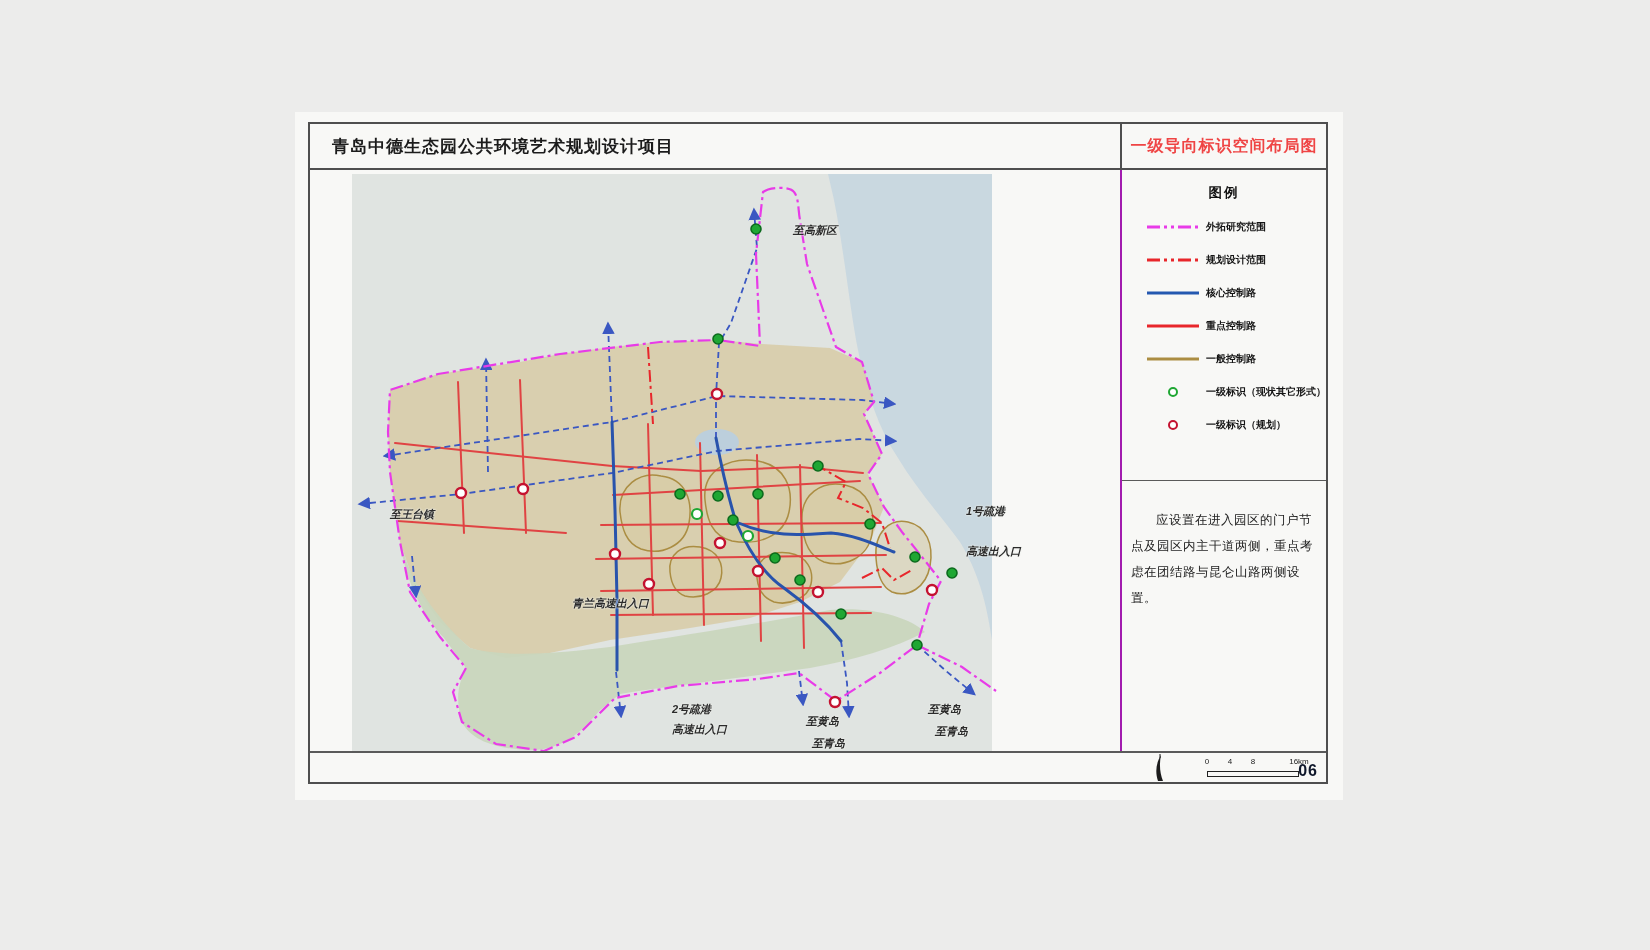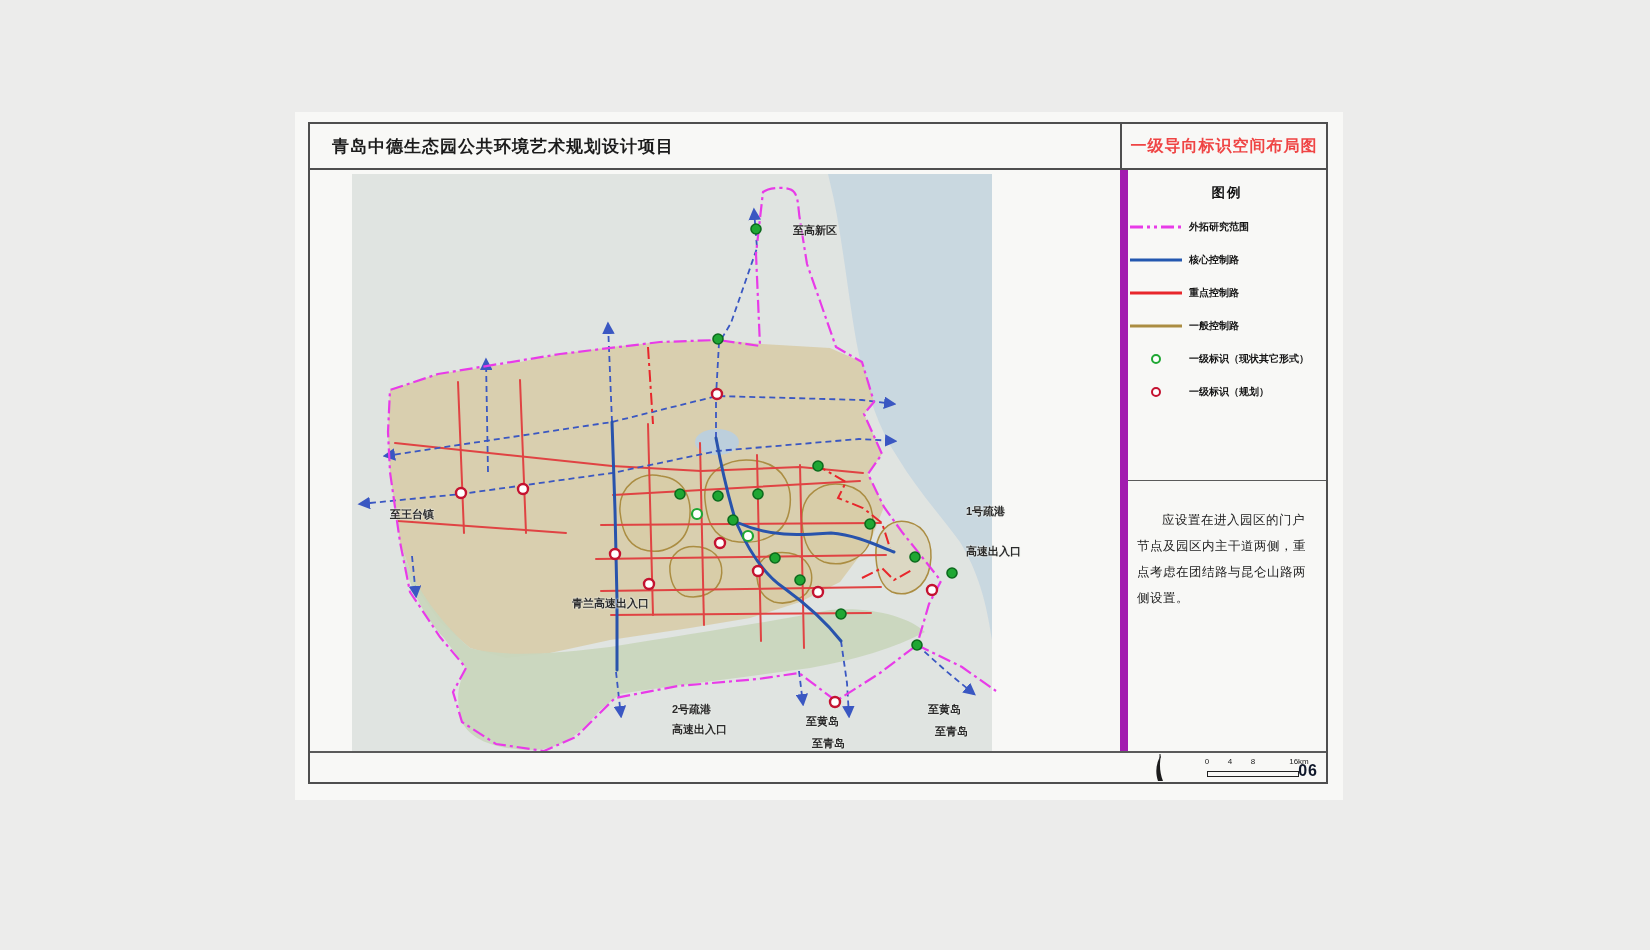--- a/index.html
+++ b/index.html
@@ -10,30 +10,30 @@
   .frame{position:absolute;left:13px;top:10px;width:1020px;height:662px;border:2px solid #4f4f4f;
          display:flex;flex-direction:column;}
   
   .header{height:46px;border-bottom:2px solid #4f4f4f;display:flex;flex:0 0 auto;}
   .header-left{flex:1 1 auto;display:flex;align-items:center;padding-left:22px;
                font-size:17px;font-weight:bold;letter-spacing:1px;color:#1c1c1c;}
   .header-right{flex:0 0 206px;border-left:2px solid #4f4f4f;display:flex;align-items:center;
                 justify-content:center;font-size:16px;font-weight:bold;letter-spacing:1px;color:#ef4444;}
   
   .body{flex:1 1 auto;display:flex;min-height:0;}
-  .map-cell{flex:1 1 auto;position:relative;background:#f8f8f6;overflow:hidden;}
+  .map-cell{flex:1 1 auto;position:relative;background:#f8f8f6;overflow:hidden;font-style:italic;}
   #map-svg{position:absolute;left:0;top:0;}
   .map-label{position:absolute;font-size:11px;font-weight:600;color:#2b2b2b;white-space:nowrap;
              text-shadow:0 0 2px #eef0ec,0 0 2px #eef0ec;}
   
-  .side{flex:0 0 206px;border-left:8px solid #a21caf;display:flex;flex-direction:column;background:#f8f8f6;justify-content:flex-end;}
+  .side{flex:0 0 206px;border-left:2px solid #a21caf;display:flex;flex-direction:column;background:#f8f8f6;justify-content:flex-end;}
   .legend{flex:0 0 311px;border-bottom:1.5px solid #5a5a5a;padding-top:14px;}
   .legend-title{text-align:center;font-size:13.5px;font-weight:bold;letter-spacing:2px;color:#111;}
   #legend-rows{margin-top:8px;}
-  .legend-row{display:flex;align-items:center;height:33px;padding-left:1px;}
+  .legend-row{display:flex;align-items:center;height:33px;padding-left:24px;}
   .legend-swatch{flex:0 0 54px;display:flex;align-items:center;justify-content:center;}
   .legend-label{margin-left:6px;font-size:10px;color:#151515;font-weight:600;white-space:nowrap;}
   .dot{width:10px;height:10px;border-radius:50%;display:inline-block;}
   .note{flex:1 1 auto;padding:26px 9px 0 9px;}
   .note p{margin:0;font-size:12.5px;line-height:26px;color:#1d1d1d;text-indent:2em;
           letter-spacing:0.5px;font-weight:500;}
   
   .footer{flex:0 0 31px;border-top:2px solid #5a5a5a;position:relative;}
   .compass{position:absolute;left:838px;top:1px;}
   .scale-ticks{position:absolute;top:4px;left:0;font-size:8px;color:#222;}
@@ -190,20 +190,28 @@
                   <span class="legend-swatch">
                     <svg width="54" height="8">
                       <line x1="1" y1="4" x2="53" y2="4" stroke="#e83be8" stroke-width="3" stroke-dasharray="13 4 3 4 3 4"></line>
                     </svg>
                   </span>
                   <span class="legend-label">外拓研究范围</span>
                 </div>
                 <div class="legend-row">
                   <span class="legend-swatch">
                     <svg width="54" height="8">
+                      <line x1="1" y1="4" x2="53" y2="4" stroke="#e8262b" stroke-width="3" stroke-dasharray="13 4 3 4 3 4"></line>
+                    </svg>
+                  </span>
+                  <span class="legend-label">规划设计范围</span>
+                </div>
+                <div class="legend-row">
+                  <span class="legend-swatch">
+                    <svg width="54" height="8">
                       <line x1="1" y1="4" x2="53" y2="4" stroke="#2458b0" stroke-width="3"></line>
                     </svg>
                   </span>
                   <span class="legend-label">核心控制路</span>
                 </div>
                 <div class="legend-row">
                   <span class="legend-swatch">
                     <svg width="54" height="8">
                       <line x1="1" y1="4" x2="53" y2="4" stroke="#e8262b" stroke-width="3"></line>
                     </svg>

